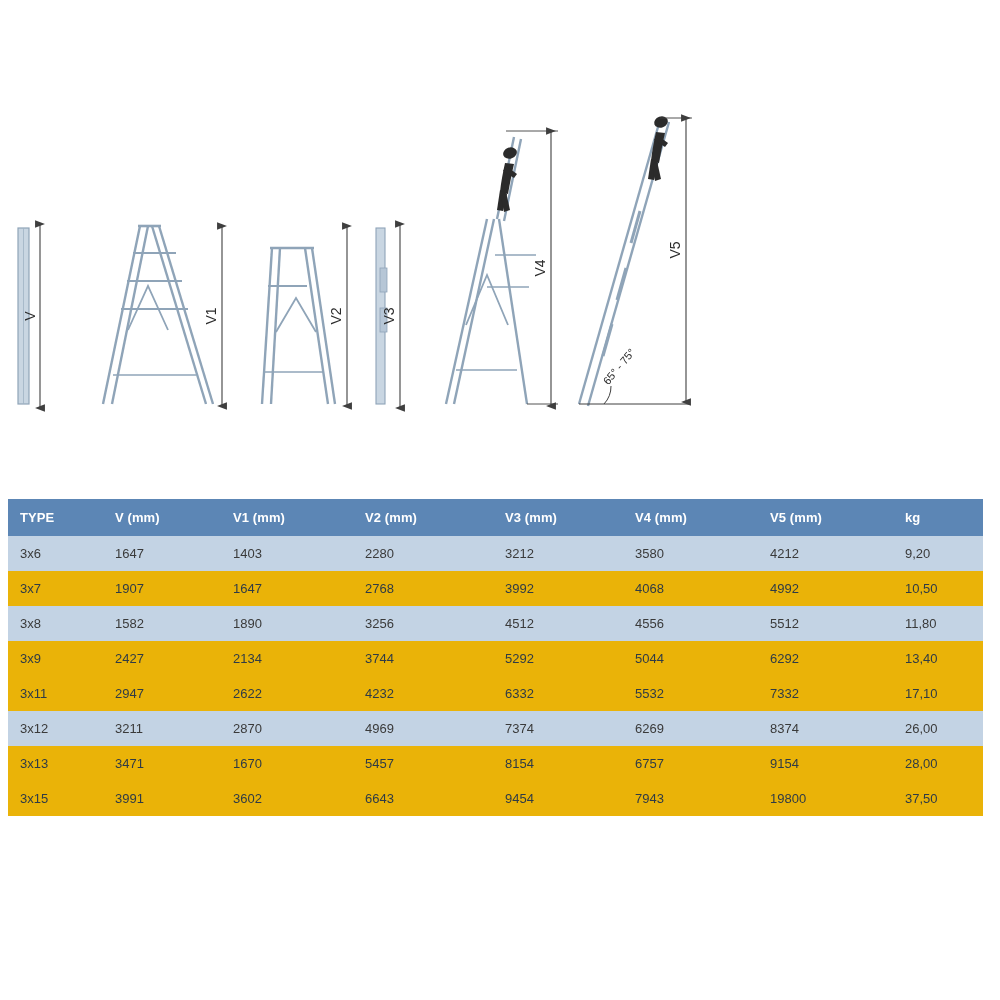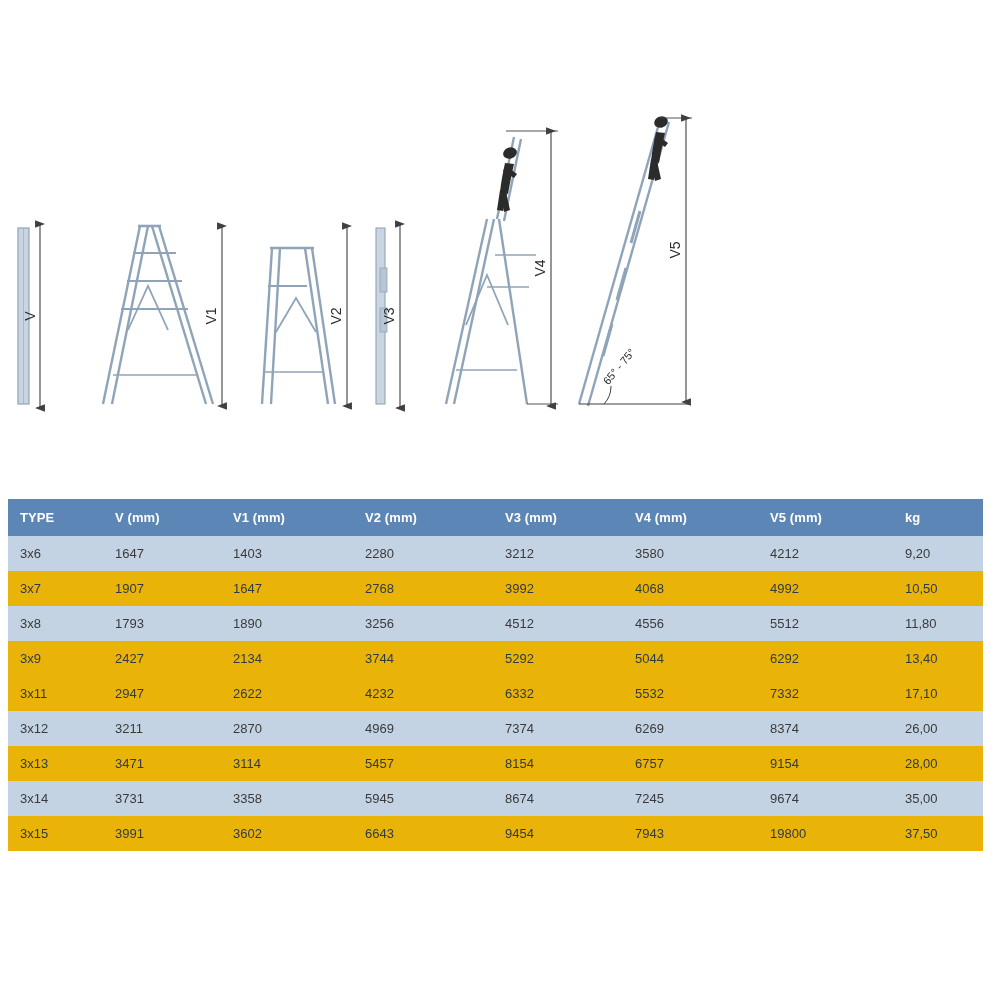--- a/index.html
+++ b/index.html
@@ -245,21 +245,21 @@
             <td>1907</td>
             <td>1647</td>
             <td>2768</td>
             <td>3992</td>
             <td>4068</td>
             <td>4992</td>
             <td>10,50</td>
           </tr>
           <tr class="row-odd">
             <td>3x8</td>
-            <td>1793</td>
+            <td>1582</td>
             <td>1890</td>
             <td>3256</td>
             <td>4512</td>
             <td>4556</td>
             <td>5512</td>
             <td>11,80</td>
           </tr>
           <tr class="row-even">
             <td>3x9</td>
             <td>2427</td>
@@ -286,36 +286,26 @@
             <td>2870</td>
             <td>4969</td>
             <td>7374</td>
             <td>6269</td>
             <td>8374</td>
             <td>26,00</td>
           </tr>
           <tr class="row-even">
             <td>3x13</td>
             <td>3471</td>
-            <td>3114</td>
+            <td>1670</td>
             <td>5457</td>
             <td>8154</td>
             <td>6757</td>
             <td>9154</td>
             <td>28,00</td>
-          </tr>
-          <tr class="row-odd">
-            <td>3x14</td>
-            <td>3731</td>
-            <td>3358</td>
-            <td>5945</td>
-            <td>8674</td>
-            <td>7245</td>
-            <td>9674</td>
-            <td>35,00</td>
           </tr>
           <tr class="row-even">
             <td>3x15</td>
             <td>3991</td>
             <td>3602</td>
             <td>6643</td>
             <td>9454</td>
             <td>7943</td>
             <td>19800</td>
             <td>37,50</td>

